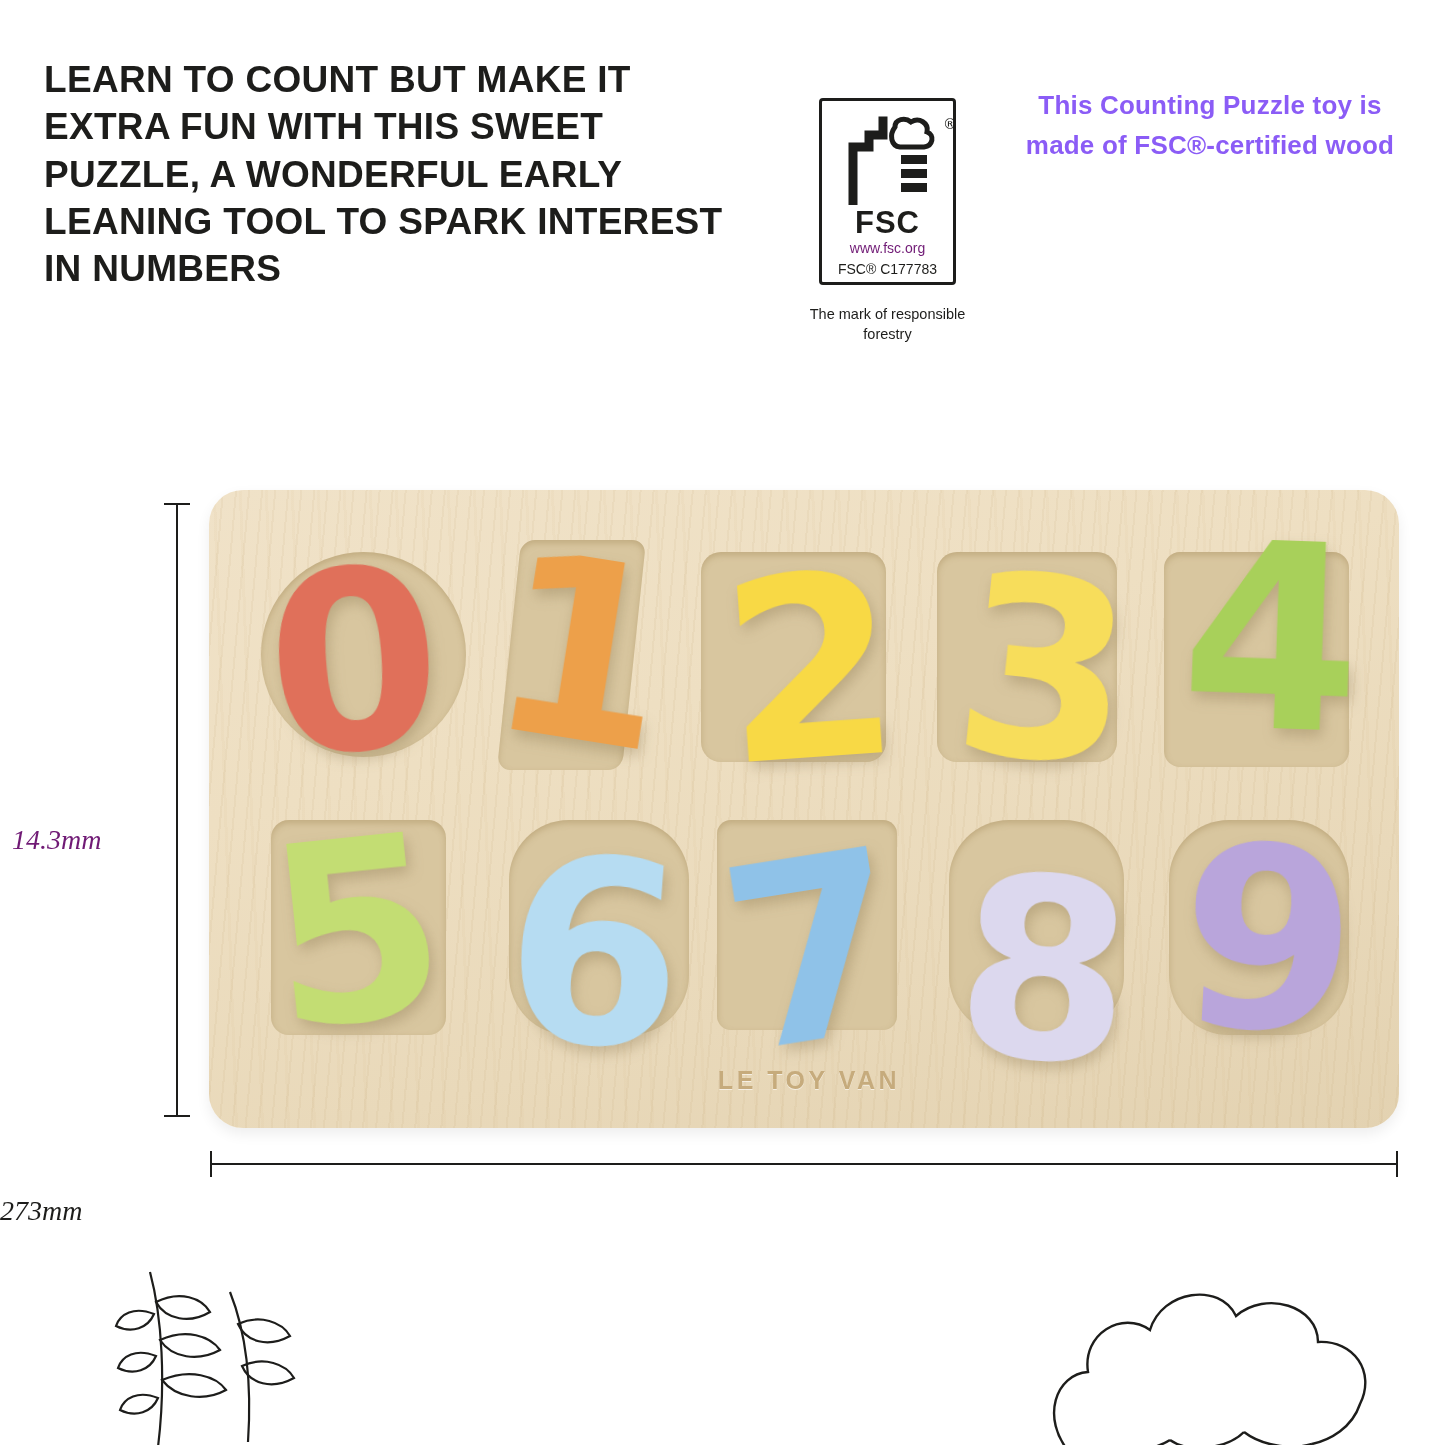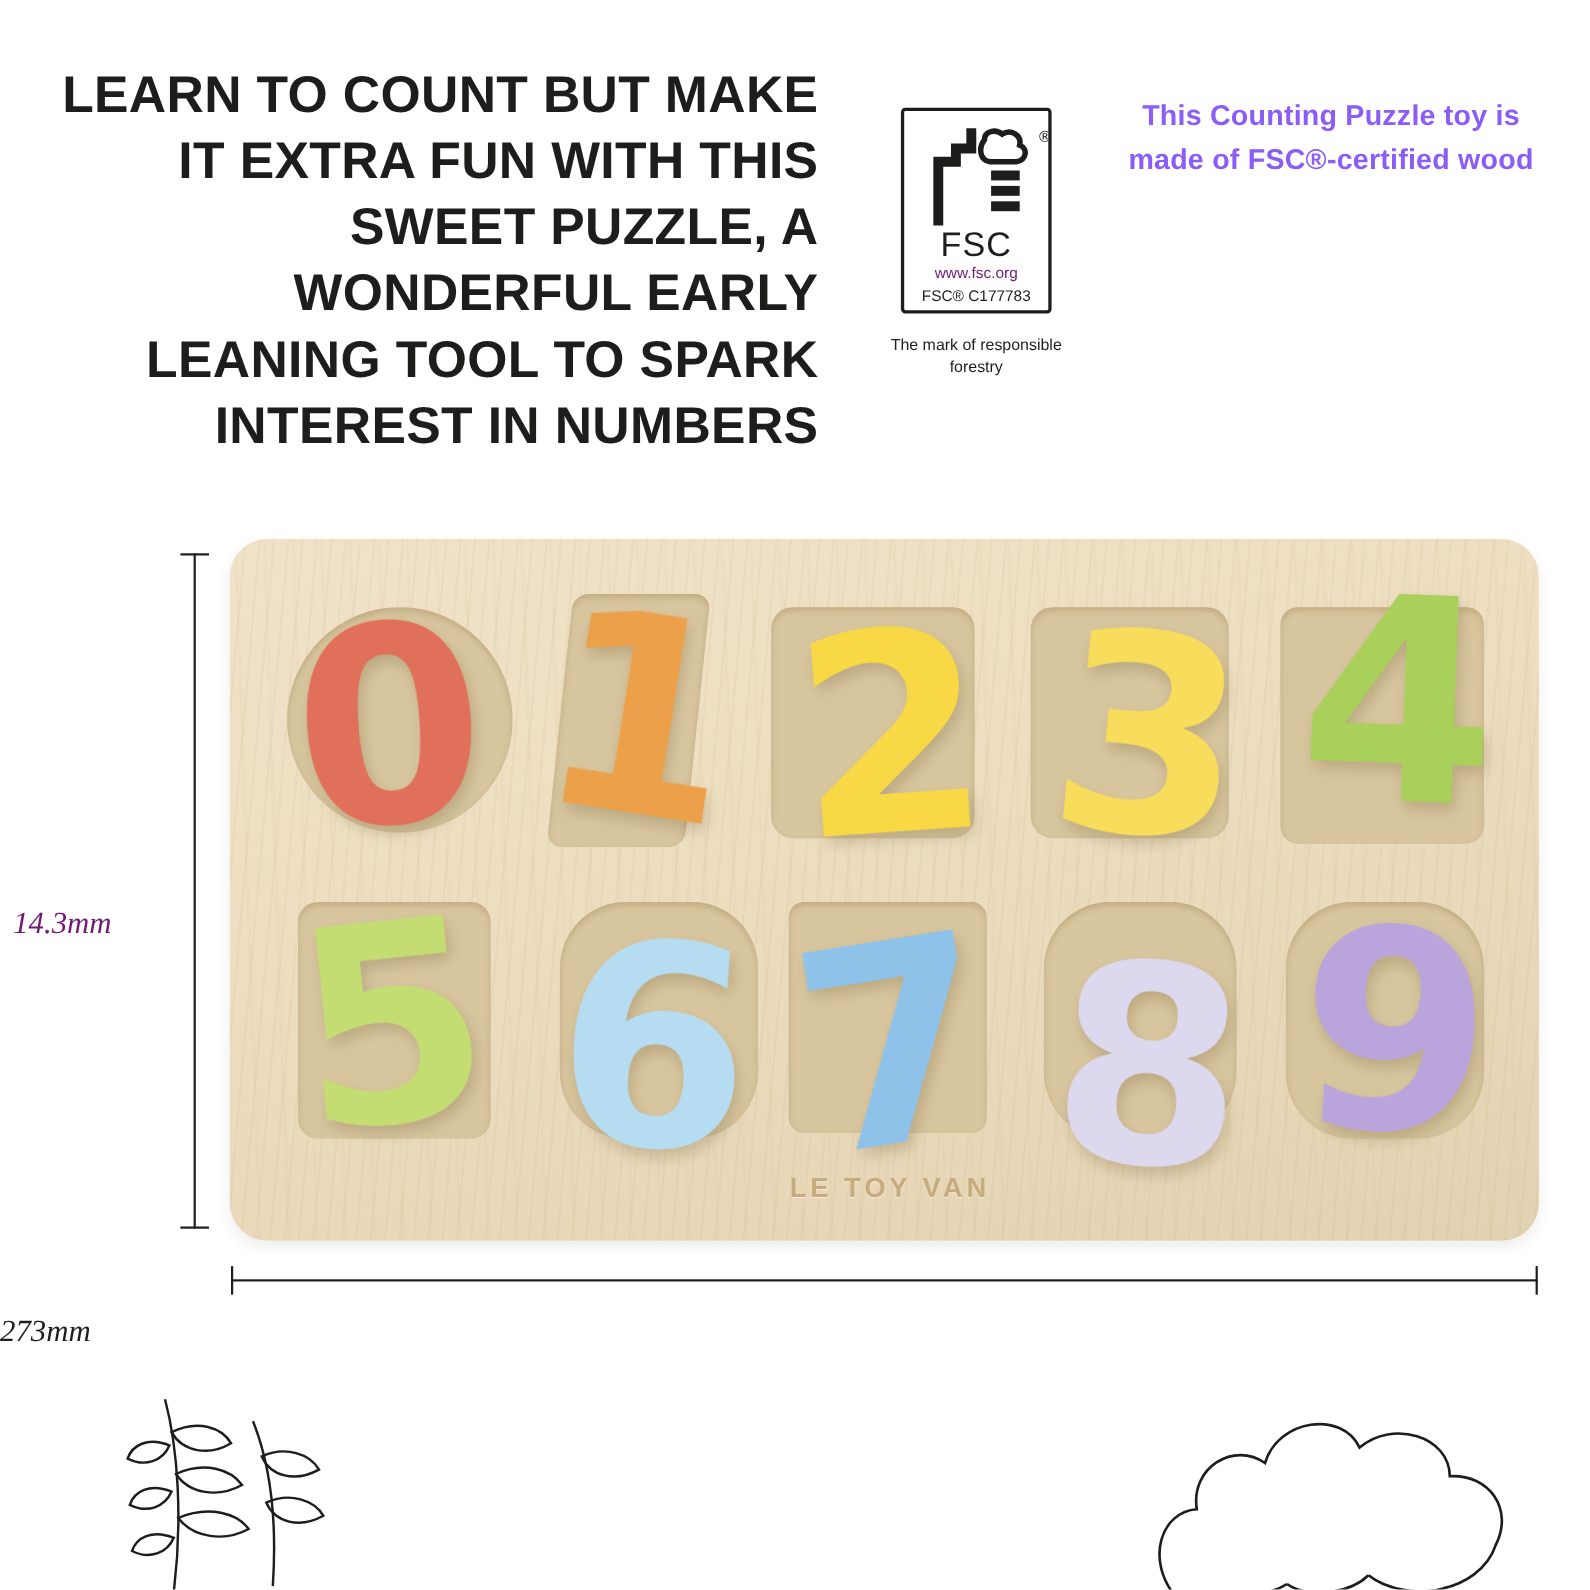--- a/index.html
+++ b/index.html
@@ -14,27 +14,26 @@
     position: relative;
     overflow: hidden;
   }
 
   
   .headline {
     position: absolute;
     left: 44px;
     top: 56px;
     width: 700px;
-    font-size: 47px;
+    font-size: 37px;
     line-height: 1.28;
     font-weight: bold;
     letter-spacing: 0.3px;
     color: #1d1d1b;
     text-transform: uppercase;
-    text-align: right;
   }
 
   
   .fsc-block {
     position: absolute;
     left: 800px;
     top: 98px;
     width: 175px;
     text-align: center;
   }
@@ -52,21 +51,21 @@
     position: absolute;
     left: 0; right: 0;
     top: 12px;
     height: 92px;
   }
   .fsc-label {
     position: absolute;
     left: 0; right: 0;
     top: 104px;
     font-size: 31px;
-    font-weight: normal;
+    font-weight: bold;
     letter-spacing: 1px;
     color: #1d1d1b;
   }
   .fsc-url {
     position: absolute;
     left: 0; right: 0;
     top: 139px;
     font-size: 14px;
     color: #701a75;
   }

